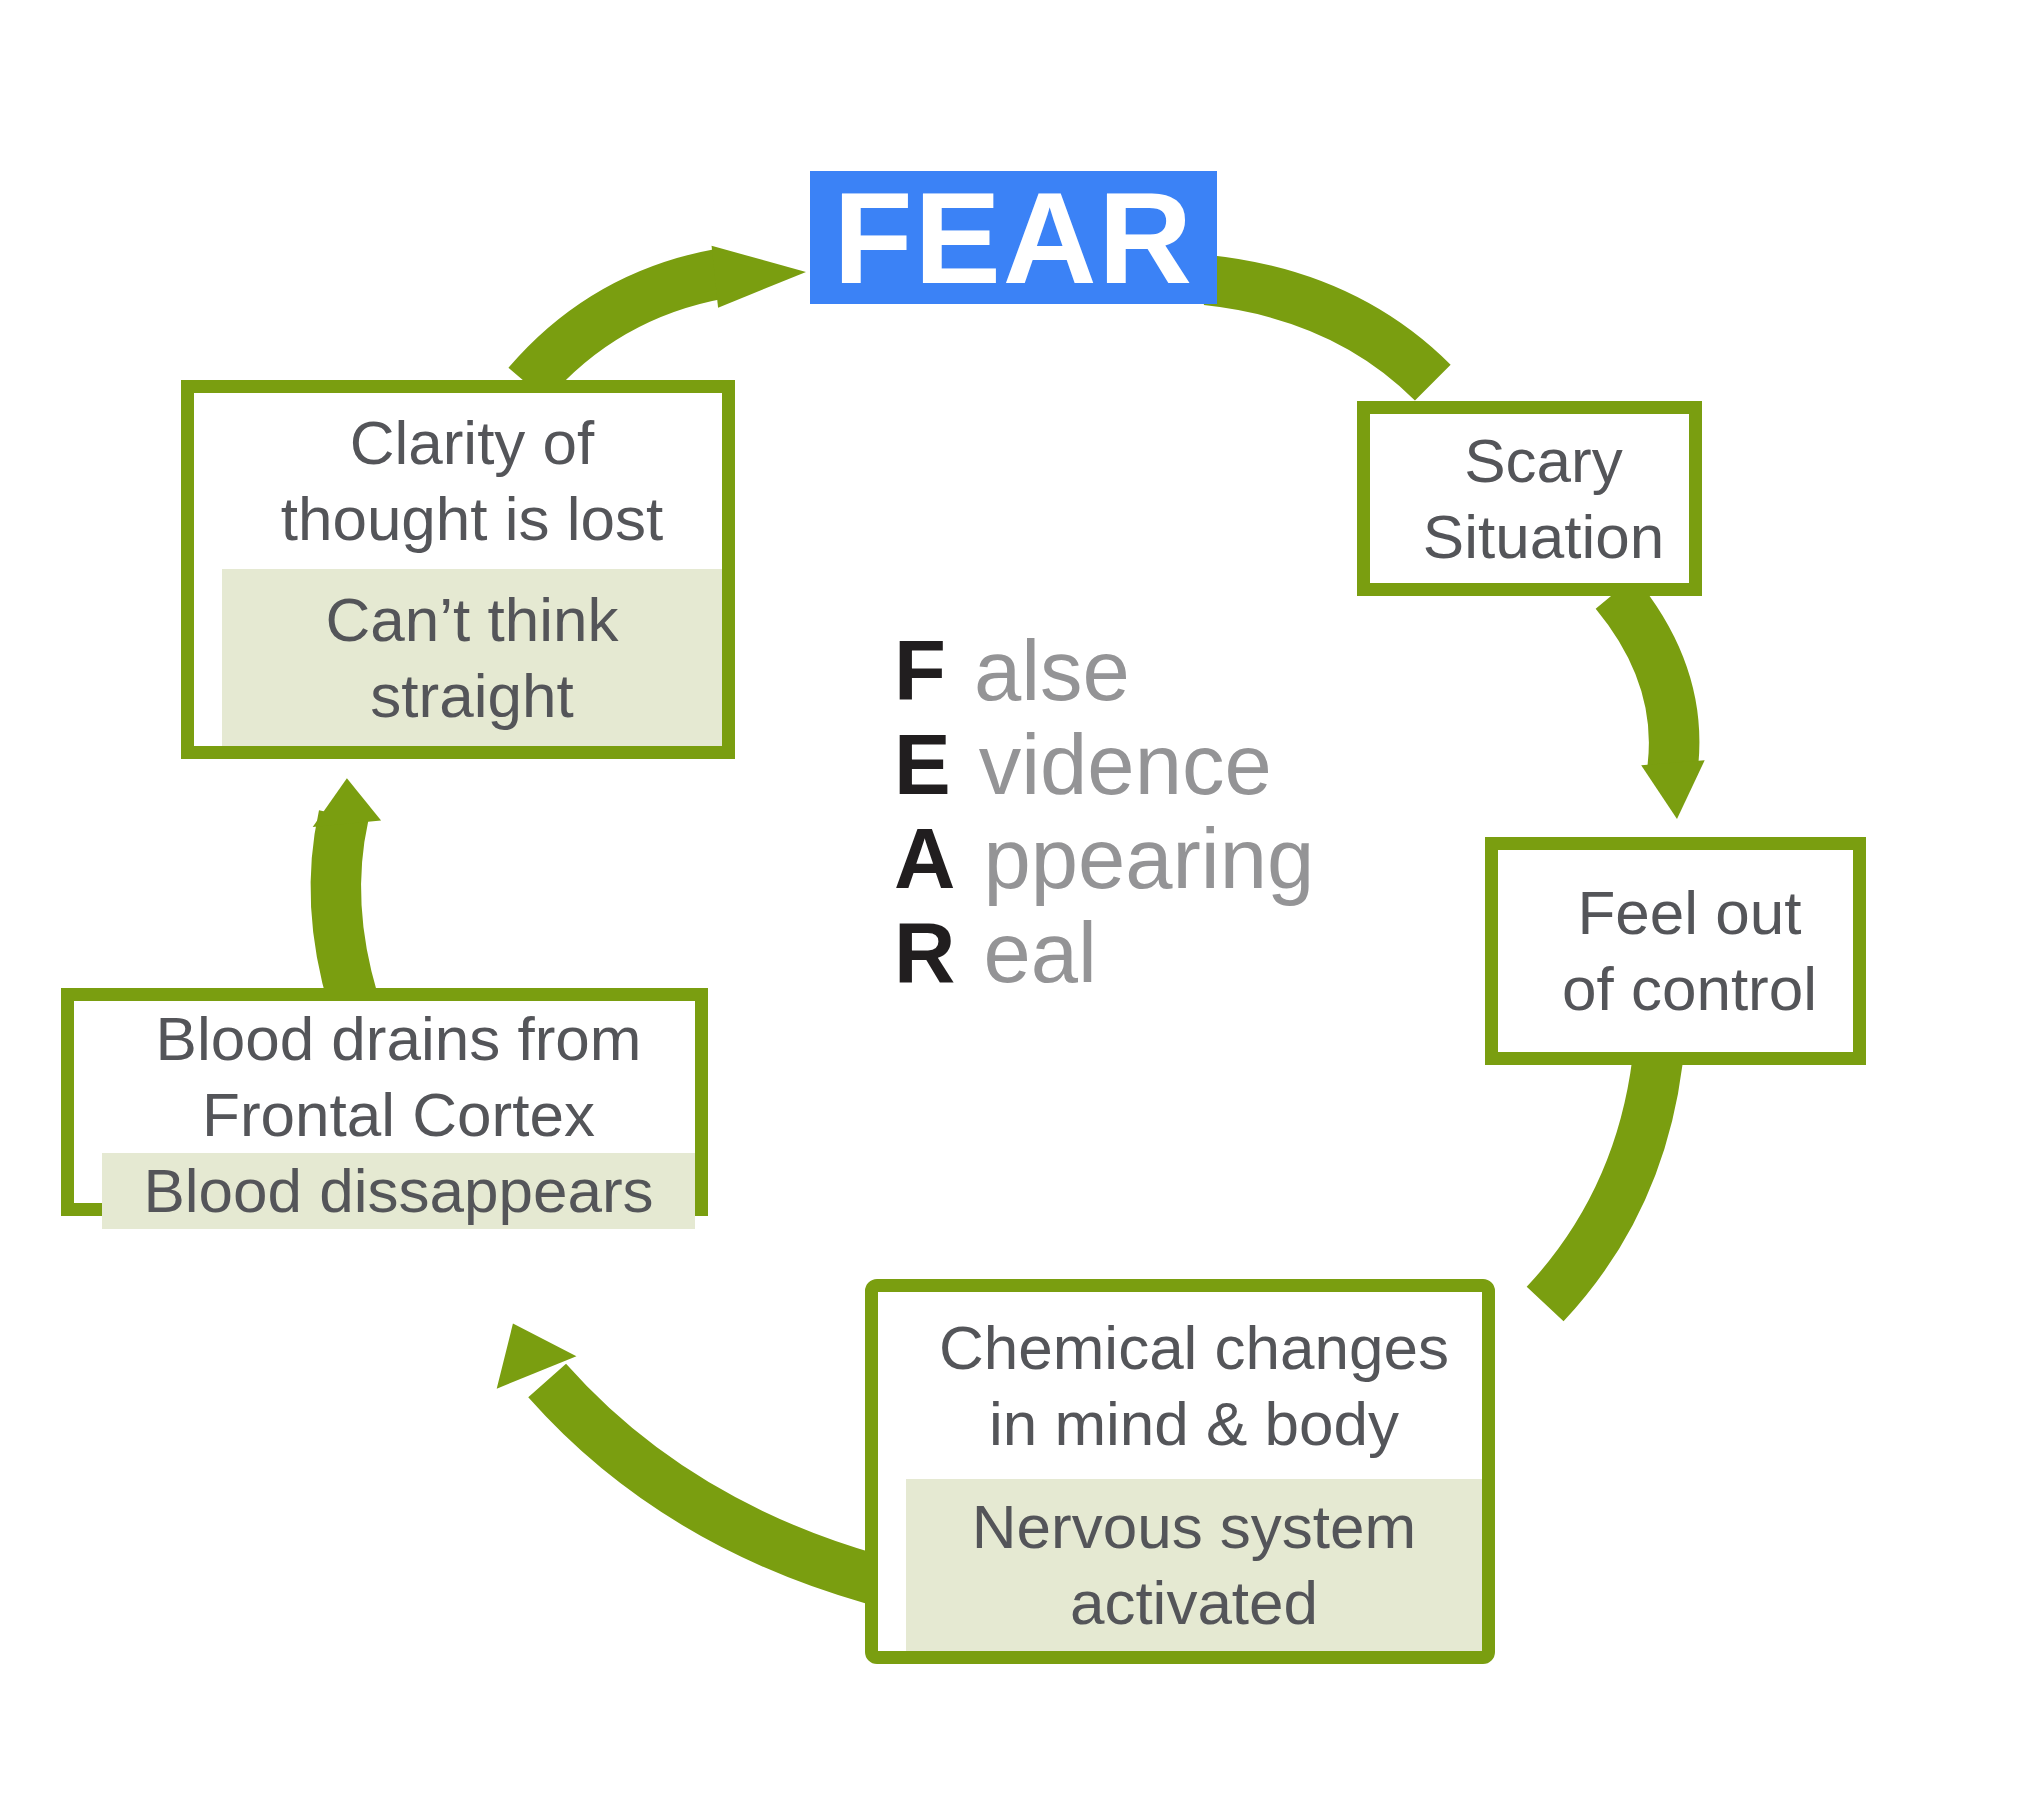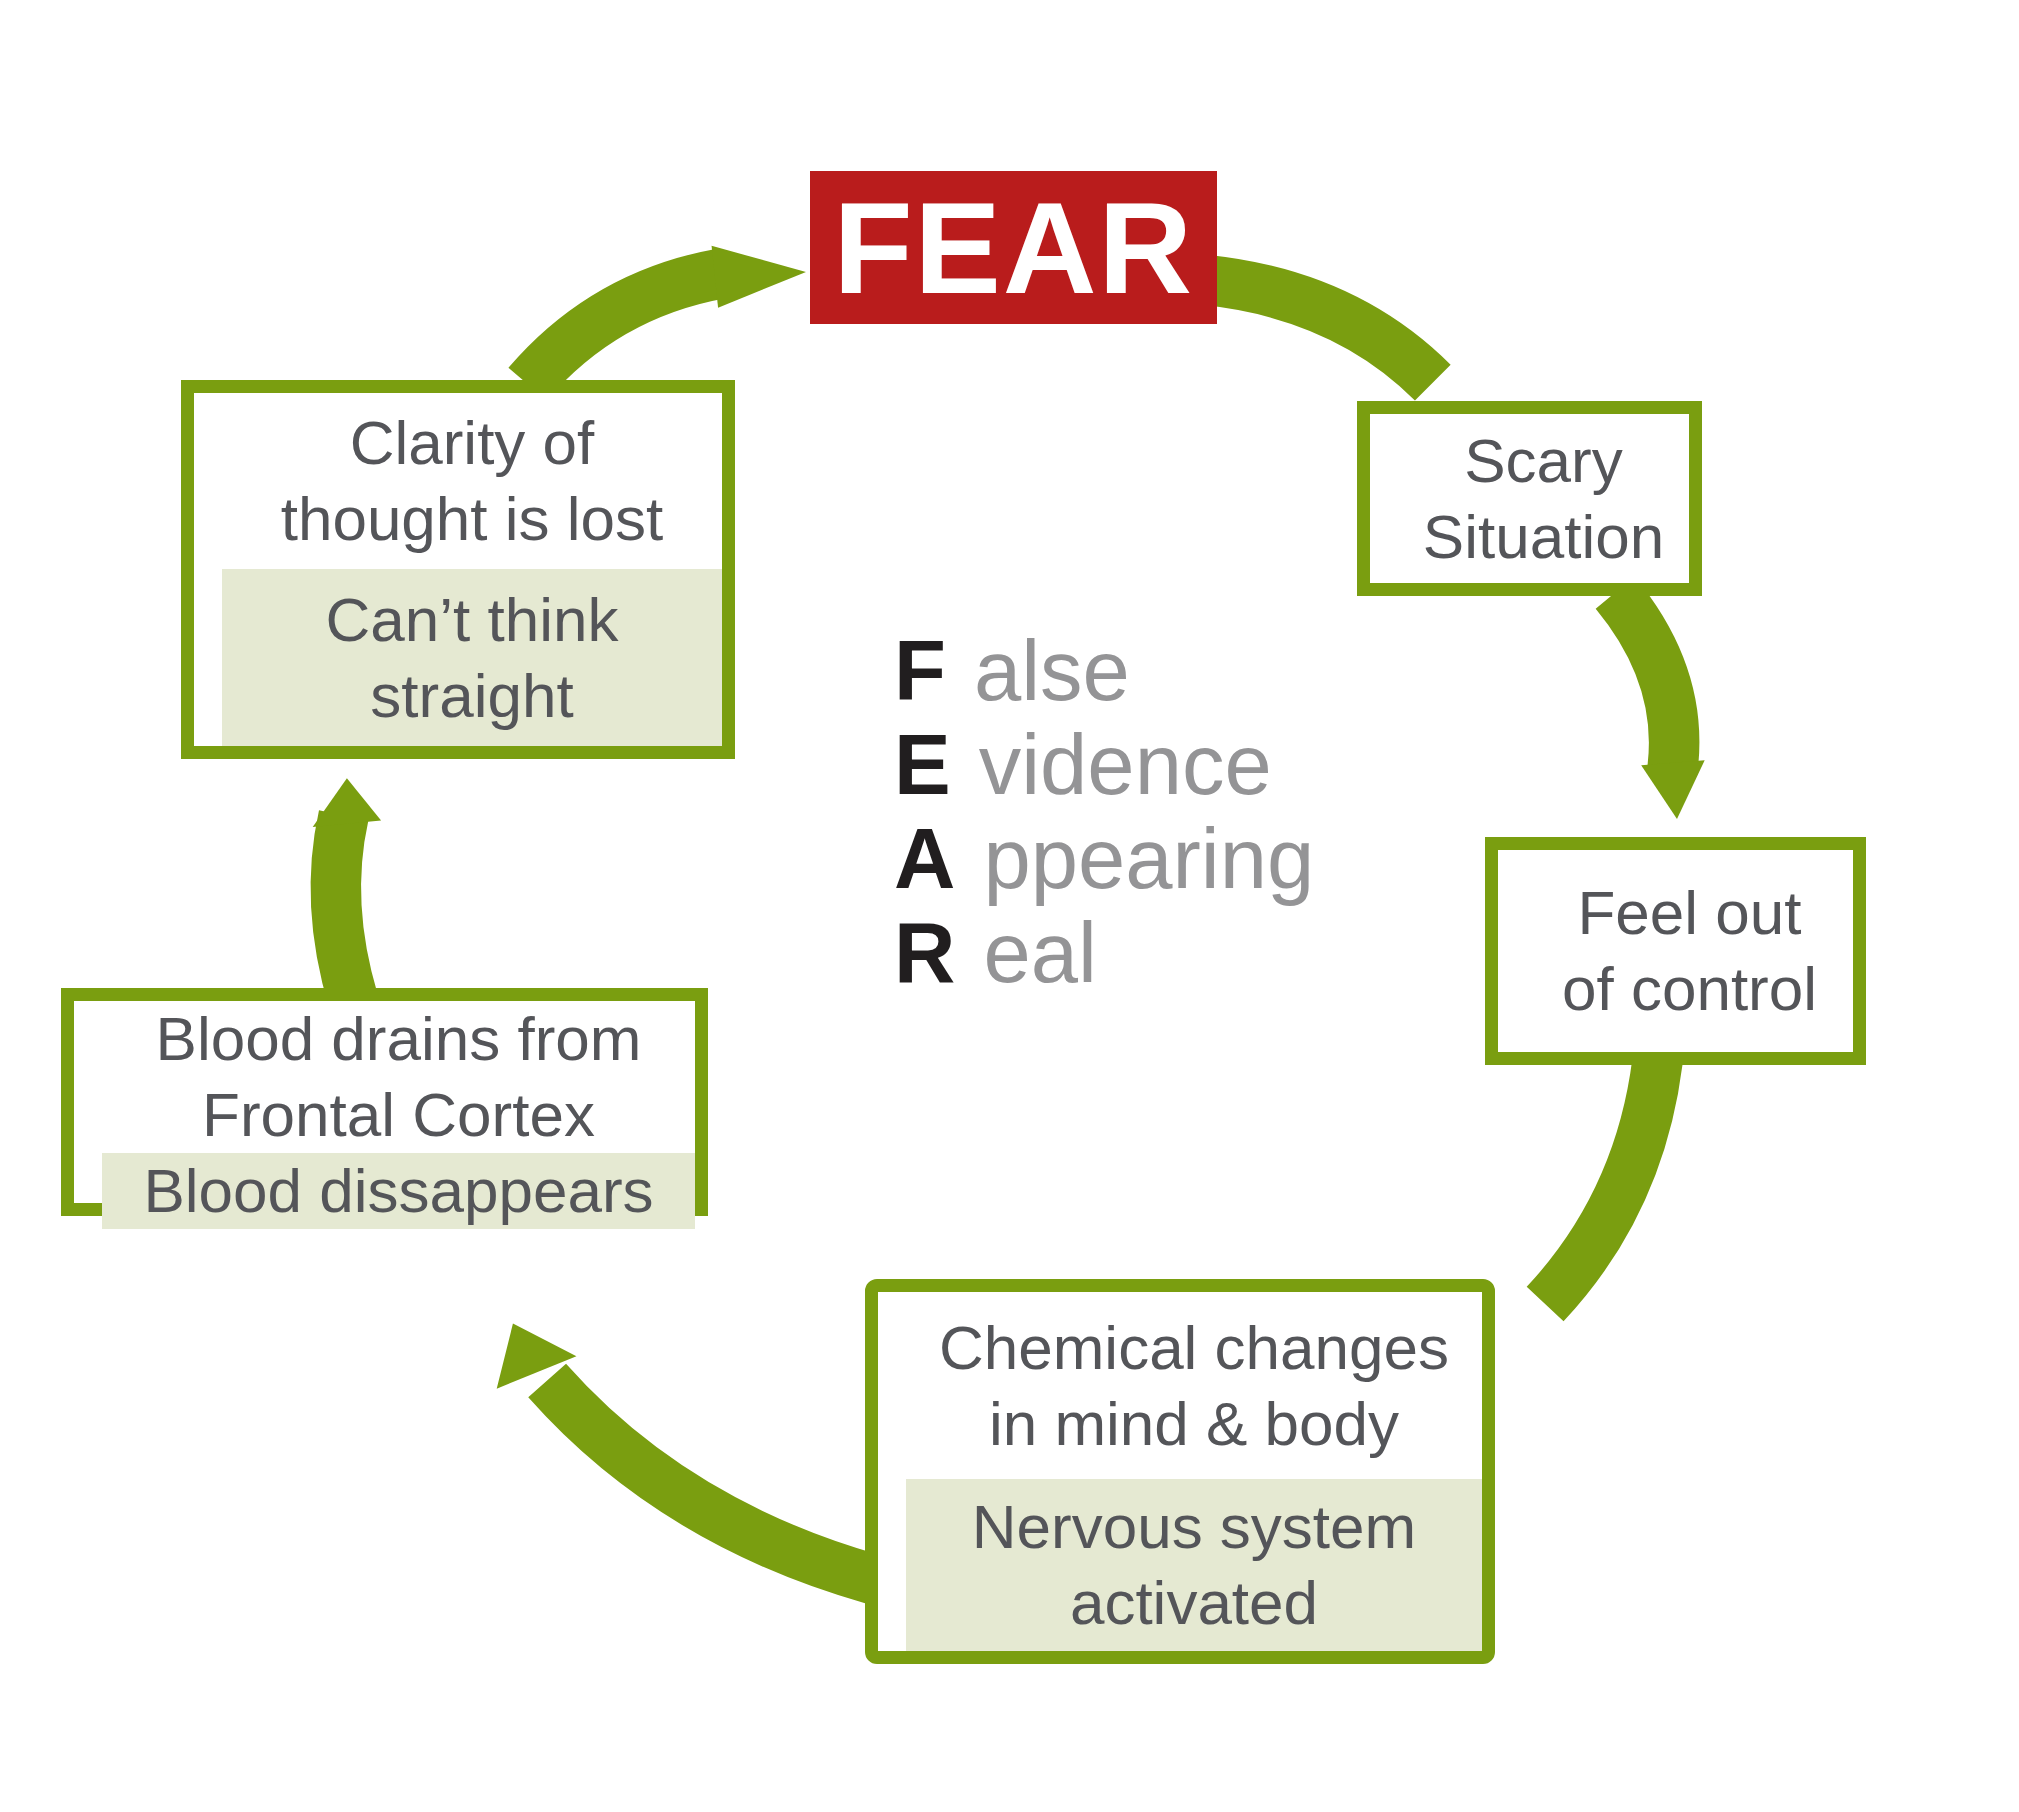--- a/index.html
+++ b/index.html
@@ -8,22 +8,22 @@
     width:2019px;height:1812px;
     background:#ffffff;
     font-family:"Liberation Sans", sans-serif;
     overflow:hidden;
   }
   .arcs{position:absolute;left:0;top:0;width:2019px;height:1812px;}
   .arc{fill:none;stroke:#7a9e10;stroke-width:62;stroke-linecap:butt;}
   .arc-head{fill:#7a9e10;stroke:none;}
 
   .fear-box{
-    position:absolute;left:810px;top:171px;width:407px;height:153px;
-    background:#b91c1c;
+    position:absolute;left:810px;top:171px;width:407px;height:133px;
+    background:#3b82f6;
     display:flex;align-items:center;justify-content:center;
   }
   .fear-box span{
     color:#ffffff;font-size:130px;font-weight:bold;letter-spacing:1.6px;line-height:1;
   }
 
   .node{
     position:absolute;
     border:13px solid #7a9e10;
     background:#ffffff;

